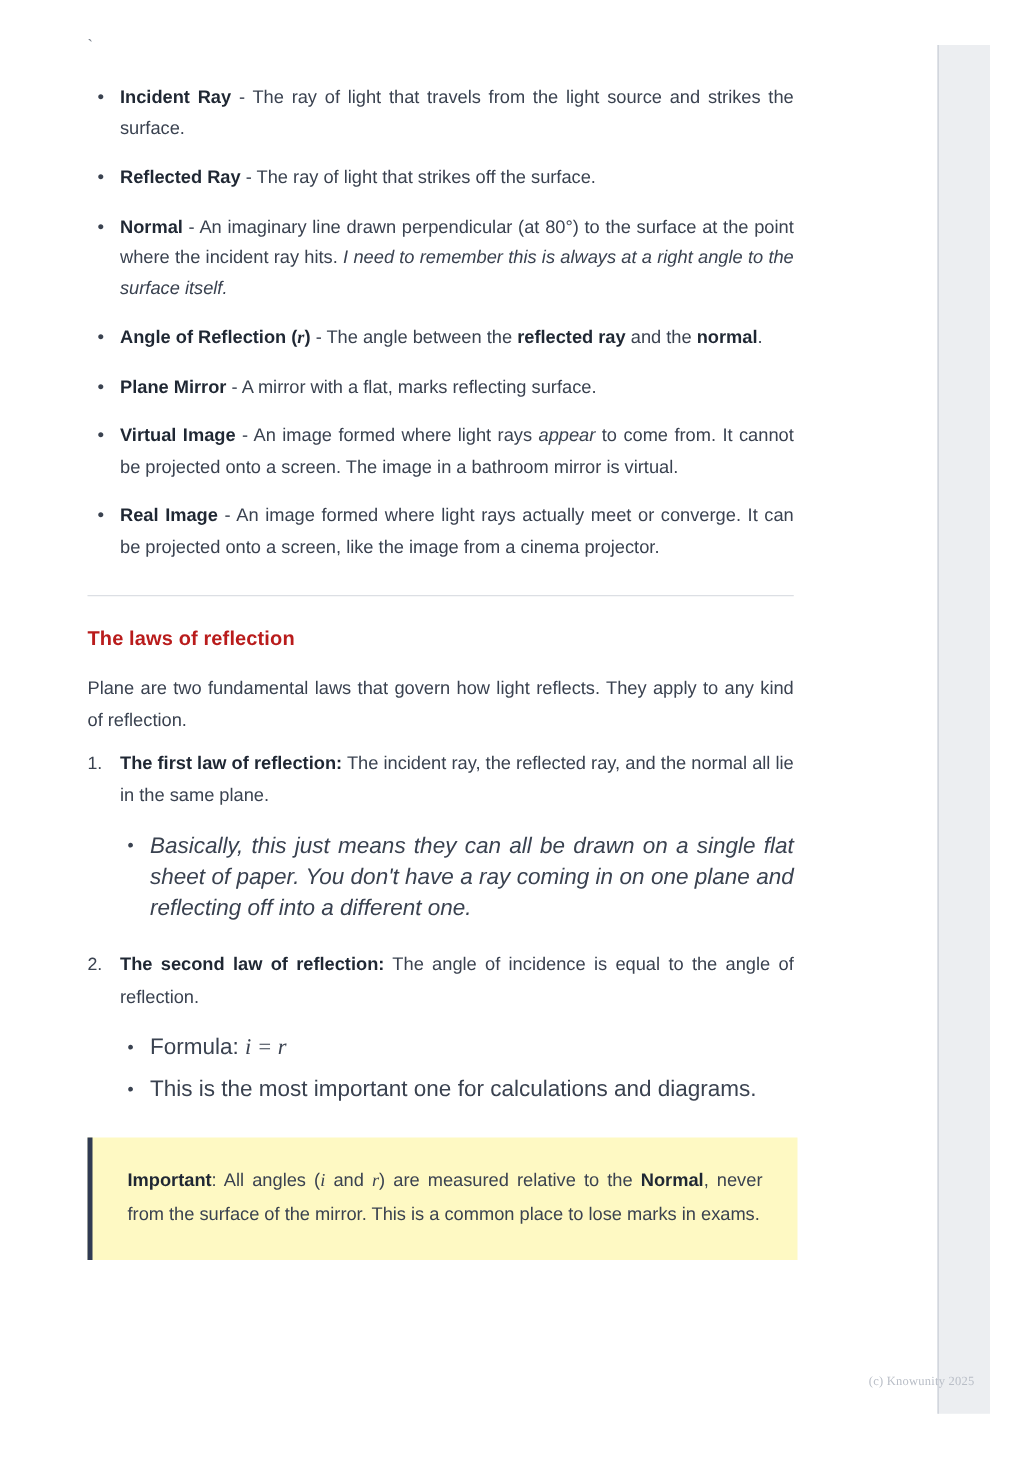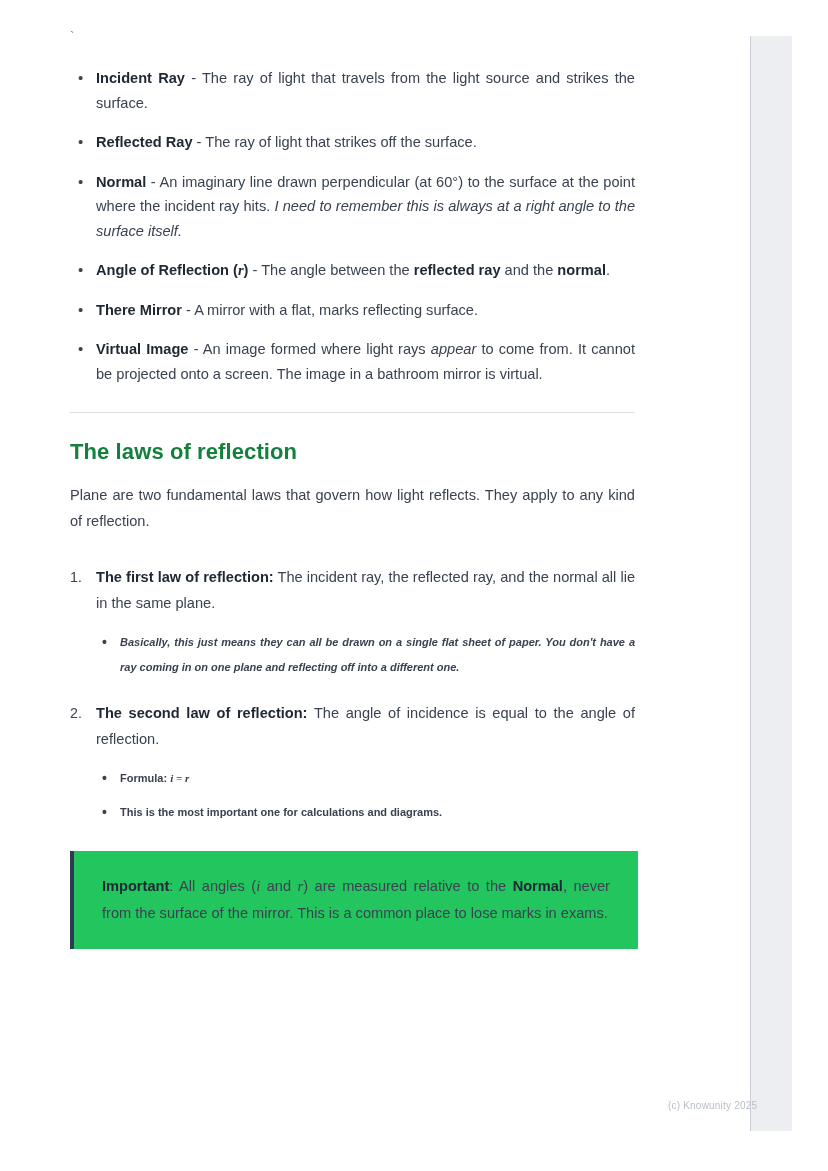--- a/index.html
+++ b/index.html
@@ -33,26 +33,27 @@
   .rail-divider {
     position: absolute;
     top: 36px;
     left: 750px;
     width: 1px;
     height: 1095px;
     background: #c9ced6;
   }
   .watermark {
     position: absolute;
-    left: 668px;
+    left: 695px;
     top: 1100px;
     font-size: 10px;
     color: #b9bec7;
     letter-spacing: .2px;
     white-space: nowrap;
+    font-family: Liberation Serif, serif;
   }
 
   .content {
     position: absolute;
     left: 70px;
     top: 30px;
     width: 565px;
   }
 
   .tick {
@@ -94,37 +95,37 @@
   .mathvar { font-style: italic; font-family: "Liberation Serif", serif; }
 
   hr.sep {
     border: none;
     border-top: 1px solid #dcdfe4;
     margin: 26px 0 0 0;
     width: 565px;
   }
 
   h2.section-title {
-    font-size: 22px;
-    color: #15803d;
+    font-size: 16px;
+    color: #b91c1c;
     font-weight: bold;
     margin: 26px 0 0 0;
     letter-spacing: .1px;
   }
 
   p.intro {
     font-size: 14.6px;
     line-height: 26px;
     color: #3a4250;
     margin: 17px 0 0 0;
     text-align: justify;
   }
 
   ol.laws {
-    margin: 30px 0 0 0;
+    margin: 8px 0 0 0;
     padding-left: 0;
     list-style: none;
     counter-reset: lawnum;
   }
   ol.laws > li {
     position: relative;
     padding-left: 26px;
     margin-bottom: 8px;
     font-size: 14.6px;
     line-height: 26px;
@@ -143,39 +144,38 @@
   }
   ul.sub-list {
     list-style: none;
     margin: 14px 0 20px 0;
     padding: 0;
   }
   ul.sub-list > li {
     position: relative;
     padding-left: 24px;
     margin-bottom: 9px;
-    font-size: 11px;
+    font-size: 18px;
     line-height: 25px;
     color: #3a4250;
     text-align: justify;
-    font-weight: bold;
   }
   ul.sub-list > li::before {
     content: "•";
     position: absolute;
     left: 6px;
     top: 0;
     color: #3a4250;
     font-size: 14px;
     line-height: 25px;
   }
 
   .callout {
     margin-top: 26px;
-    background: #22c55e;
+    background: #fef9c3;
     border-left: 4px solid #2f3a52;
     padding: 22px 28px 22px 28px;
     width: 508px;
     box-sizing: content-box;
   }
   .callout p {
     margin: 0;
     font-size: 14.6px;
     line-height: 27px;
     color: #3a4250;
@@ -196,30 +196,33 @@
     <div class="tick">`</div>
 
     <ul class="def-list">
       <li>
         <span class="term">Incident Ray</span><span> - </span><span>The ray of light that travels from the light source and strikes the surface.</span>
       </li>
       <li>
         <span class="term">Reflected Ray</span><span> - </span><span>The ray of light that strikes off the surface.</span>
       </li>
       <li>
-        <span class="term">Normal</span><span> - </span><span>An imaginary line drawn perpendicular (at 60°) to the surface at the point where the incident ray hits. </span><span class="it">I need to remember this is always at a right angle to the surface itself.</span>
+        <span class="term">Normal</span><span> - </span><span>An imaginary line drawn perpendicular (at 80°) to the surface at the point where the incident ray hits. </span><span class="it">I need to remember this is always at a right angle to the surface itself.</span>
       </li>
       <li>
         <span class="term">Angle of Reflection (<span class="mathvar">r</span>)</span><span> - </span>The angle between the <span class="b">reflected ray</span> and the <span class="b">normal</span>.
       </li>
       <li>
-        <span class="term">There Mirror</span><span> - </span><span>A mirror with a flat, marks reflecting surface.</span>
+        <span class="term">Plane Mirror</span><span> - </span><span>A mirror with a flat, marks reflecting surface.</span>
       </li>
       <li>
         <span class="term">Virtual Image</span><span> - </span>An image formed where light rays <span class="it">appear</span> to come from. It cannot be projected onto a screen. The image in a bathroom mirror is virtual.
+      </li>
+      <li>
+        <span class="term">Real Image</span><span> - </span><span>An image formed where light rays actually meet or converge. It can be projected onto a screen, like the image from a cinema projector.</span>
       </li>
     </ul>
 
     <hr class="sep">
 
     <h2 class="section-title">The laws of reflection</h2>
 
     <p class="intro">Plane are two fundamental laws that govern how light reflects. They apply to any kind of reflection.</p>
 
     <ol class="laws">

